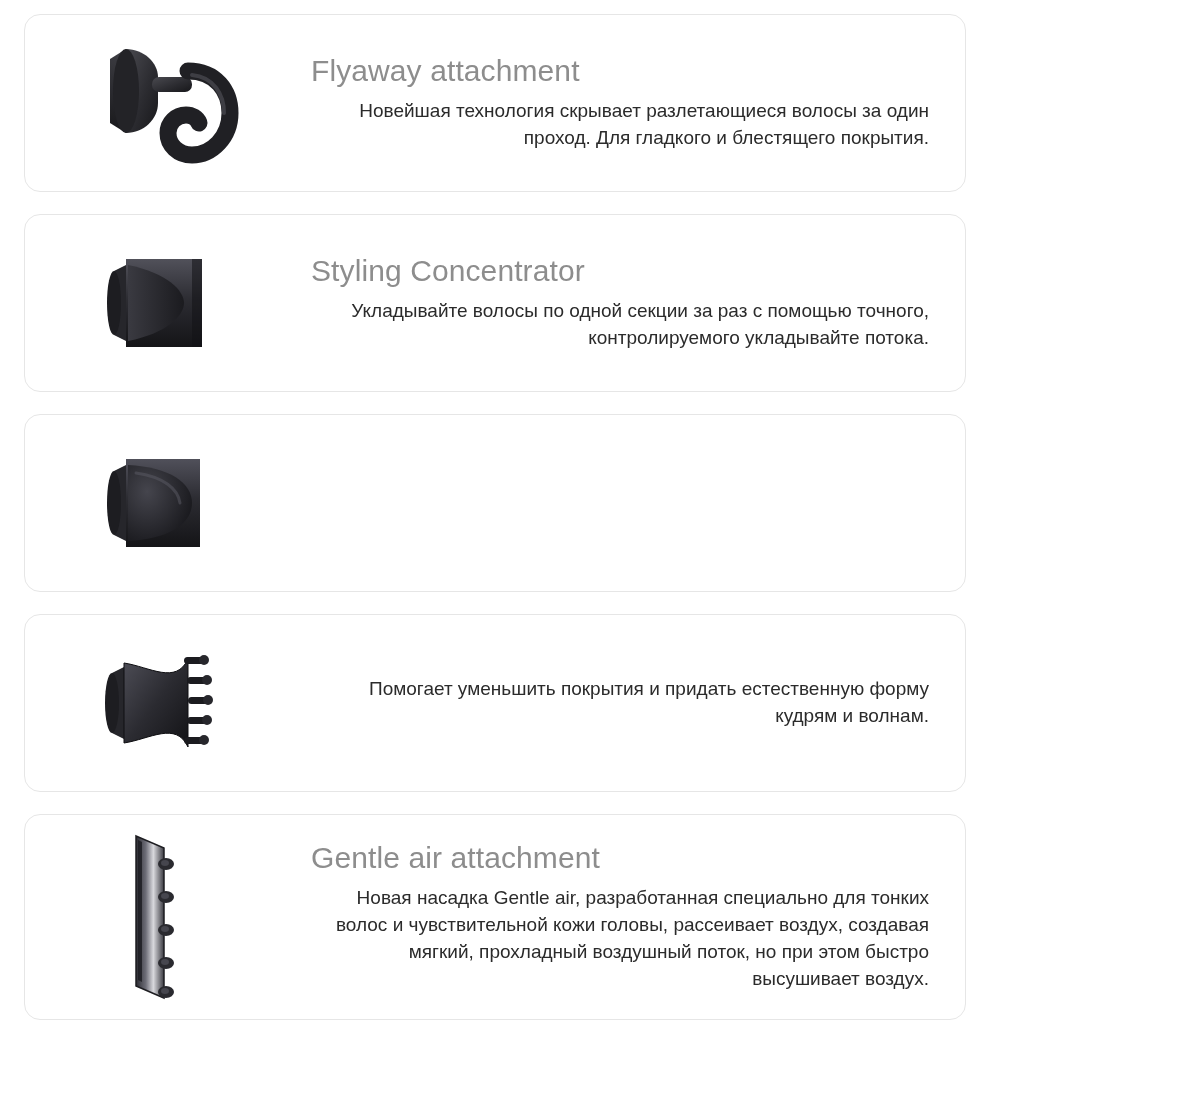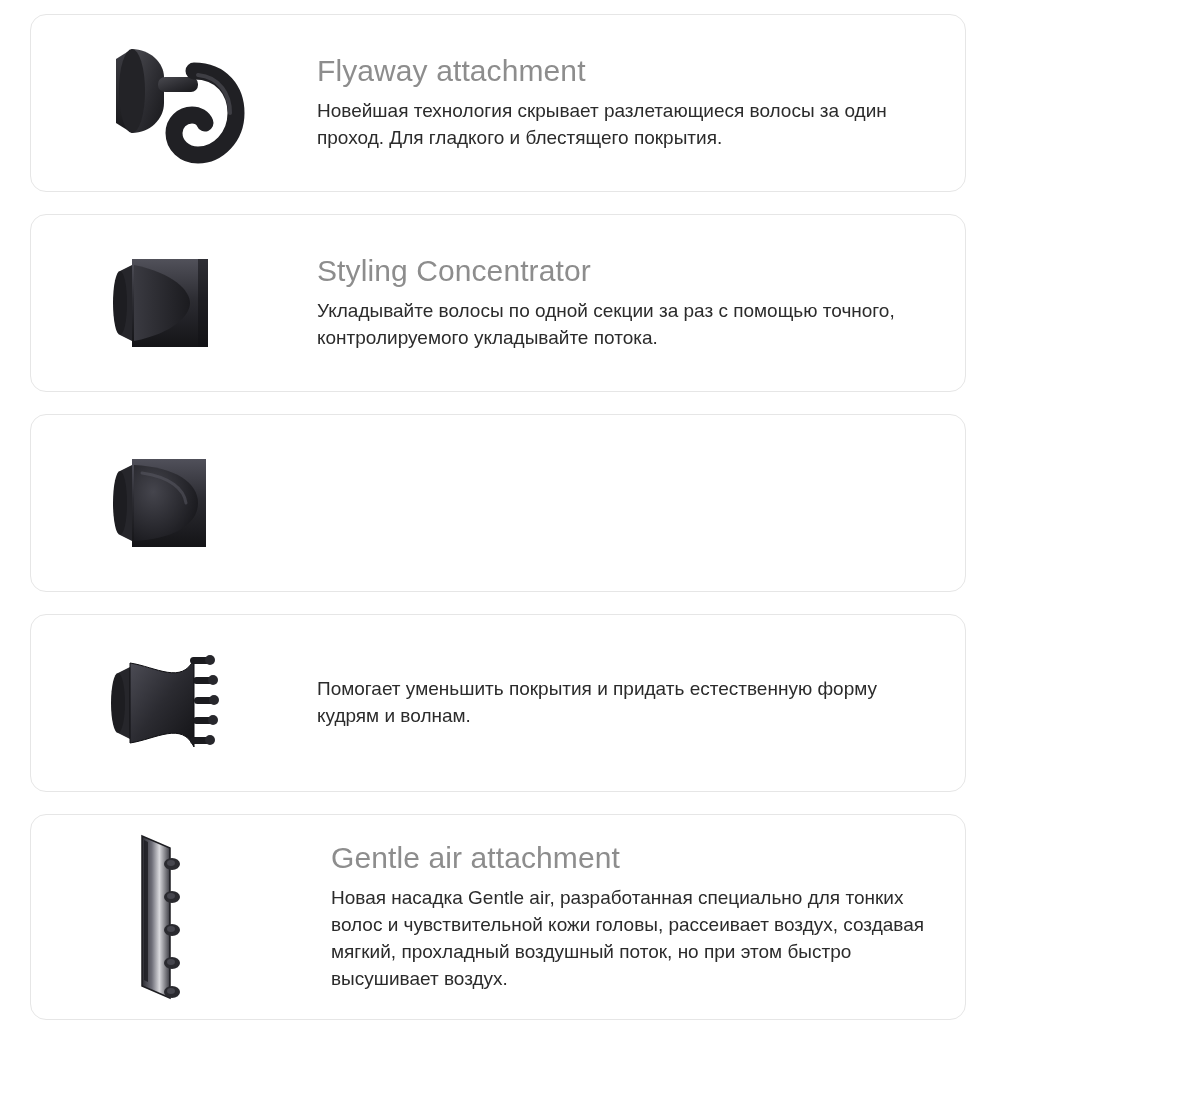--- a/index.html
+++ b/index.html
@@ -10,40 +10,39 @@
   }
   body {
     width: 1200px;
     min-height: 1120px;
     font-family: "Liberation Sans", sans-serif;
     -webkit-font-smoothing: antialiased;
   }
 
   .page {
     width: 984px;
-    padding: 14px 18px 10px 30px;
+    padding: 14px 18px 10px 24px;
     box-sizing: border-box;
   }
 
   .card {
     position: relative;
     box-sizing: border-box;
     border: 1px solid #e6e6e6;
     border-radius: 16px;
     background: #ffffff;
     margin-bottom: 22px;
     display: flex;
     align-items: center;
     padding: 18px 26px 18px 18px;
     min-height: 172px;
   }
 
   .card.tall {
     min-height: 206px;
-    gap: 14px;
   }
 
   .art {
     flex: 0 0 268px;
     height: 140px;
     display: flex;
     align-items: center;
     justify-content: center;
   }
 
@@ -64,20 +63,21 @@
     letter-spacing: 0.1px;
     margin: 0 0 10px 0;
   }
 
   .desc {
     font-size: 19px;
     line-height: 1.42;
     color: #2b2b2b;
     margin: 0;
     max-width: 770px;
+    text-align: right;
   }
 </style>
 </head>
 <body>
 
 <div class="page">
 
   <div class="card">
     <div class="art">
       <svg width="170" height="140" viewBox="0 0 170 140" aria-hidden="true">

